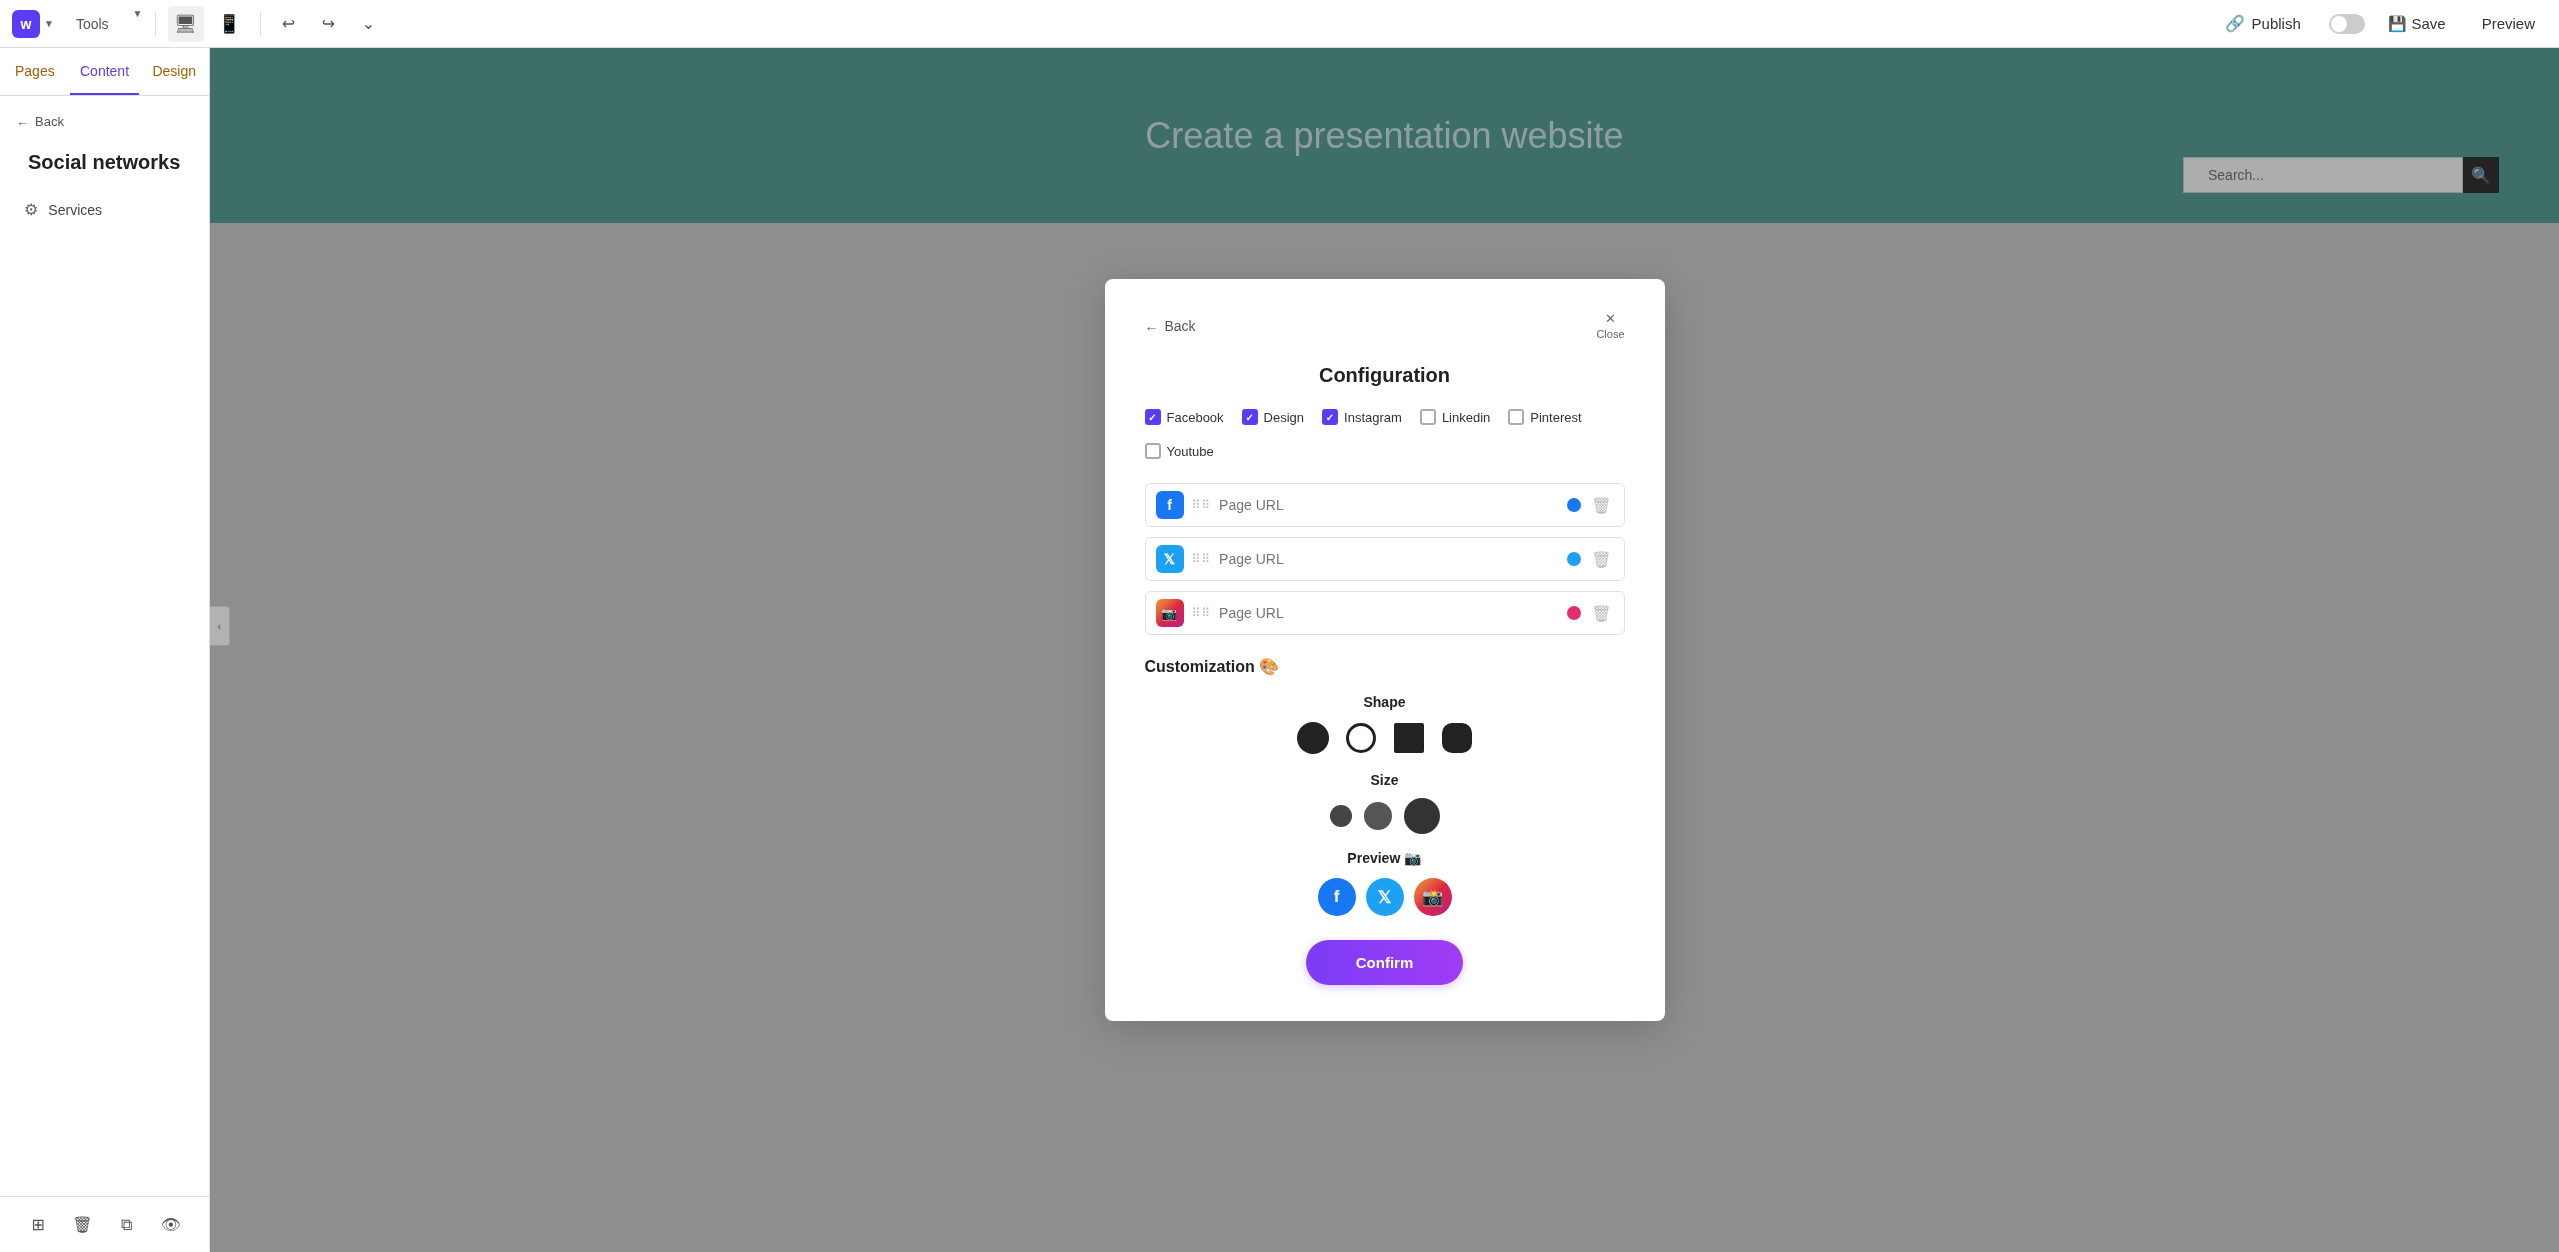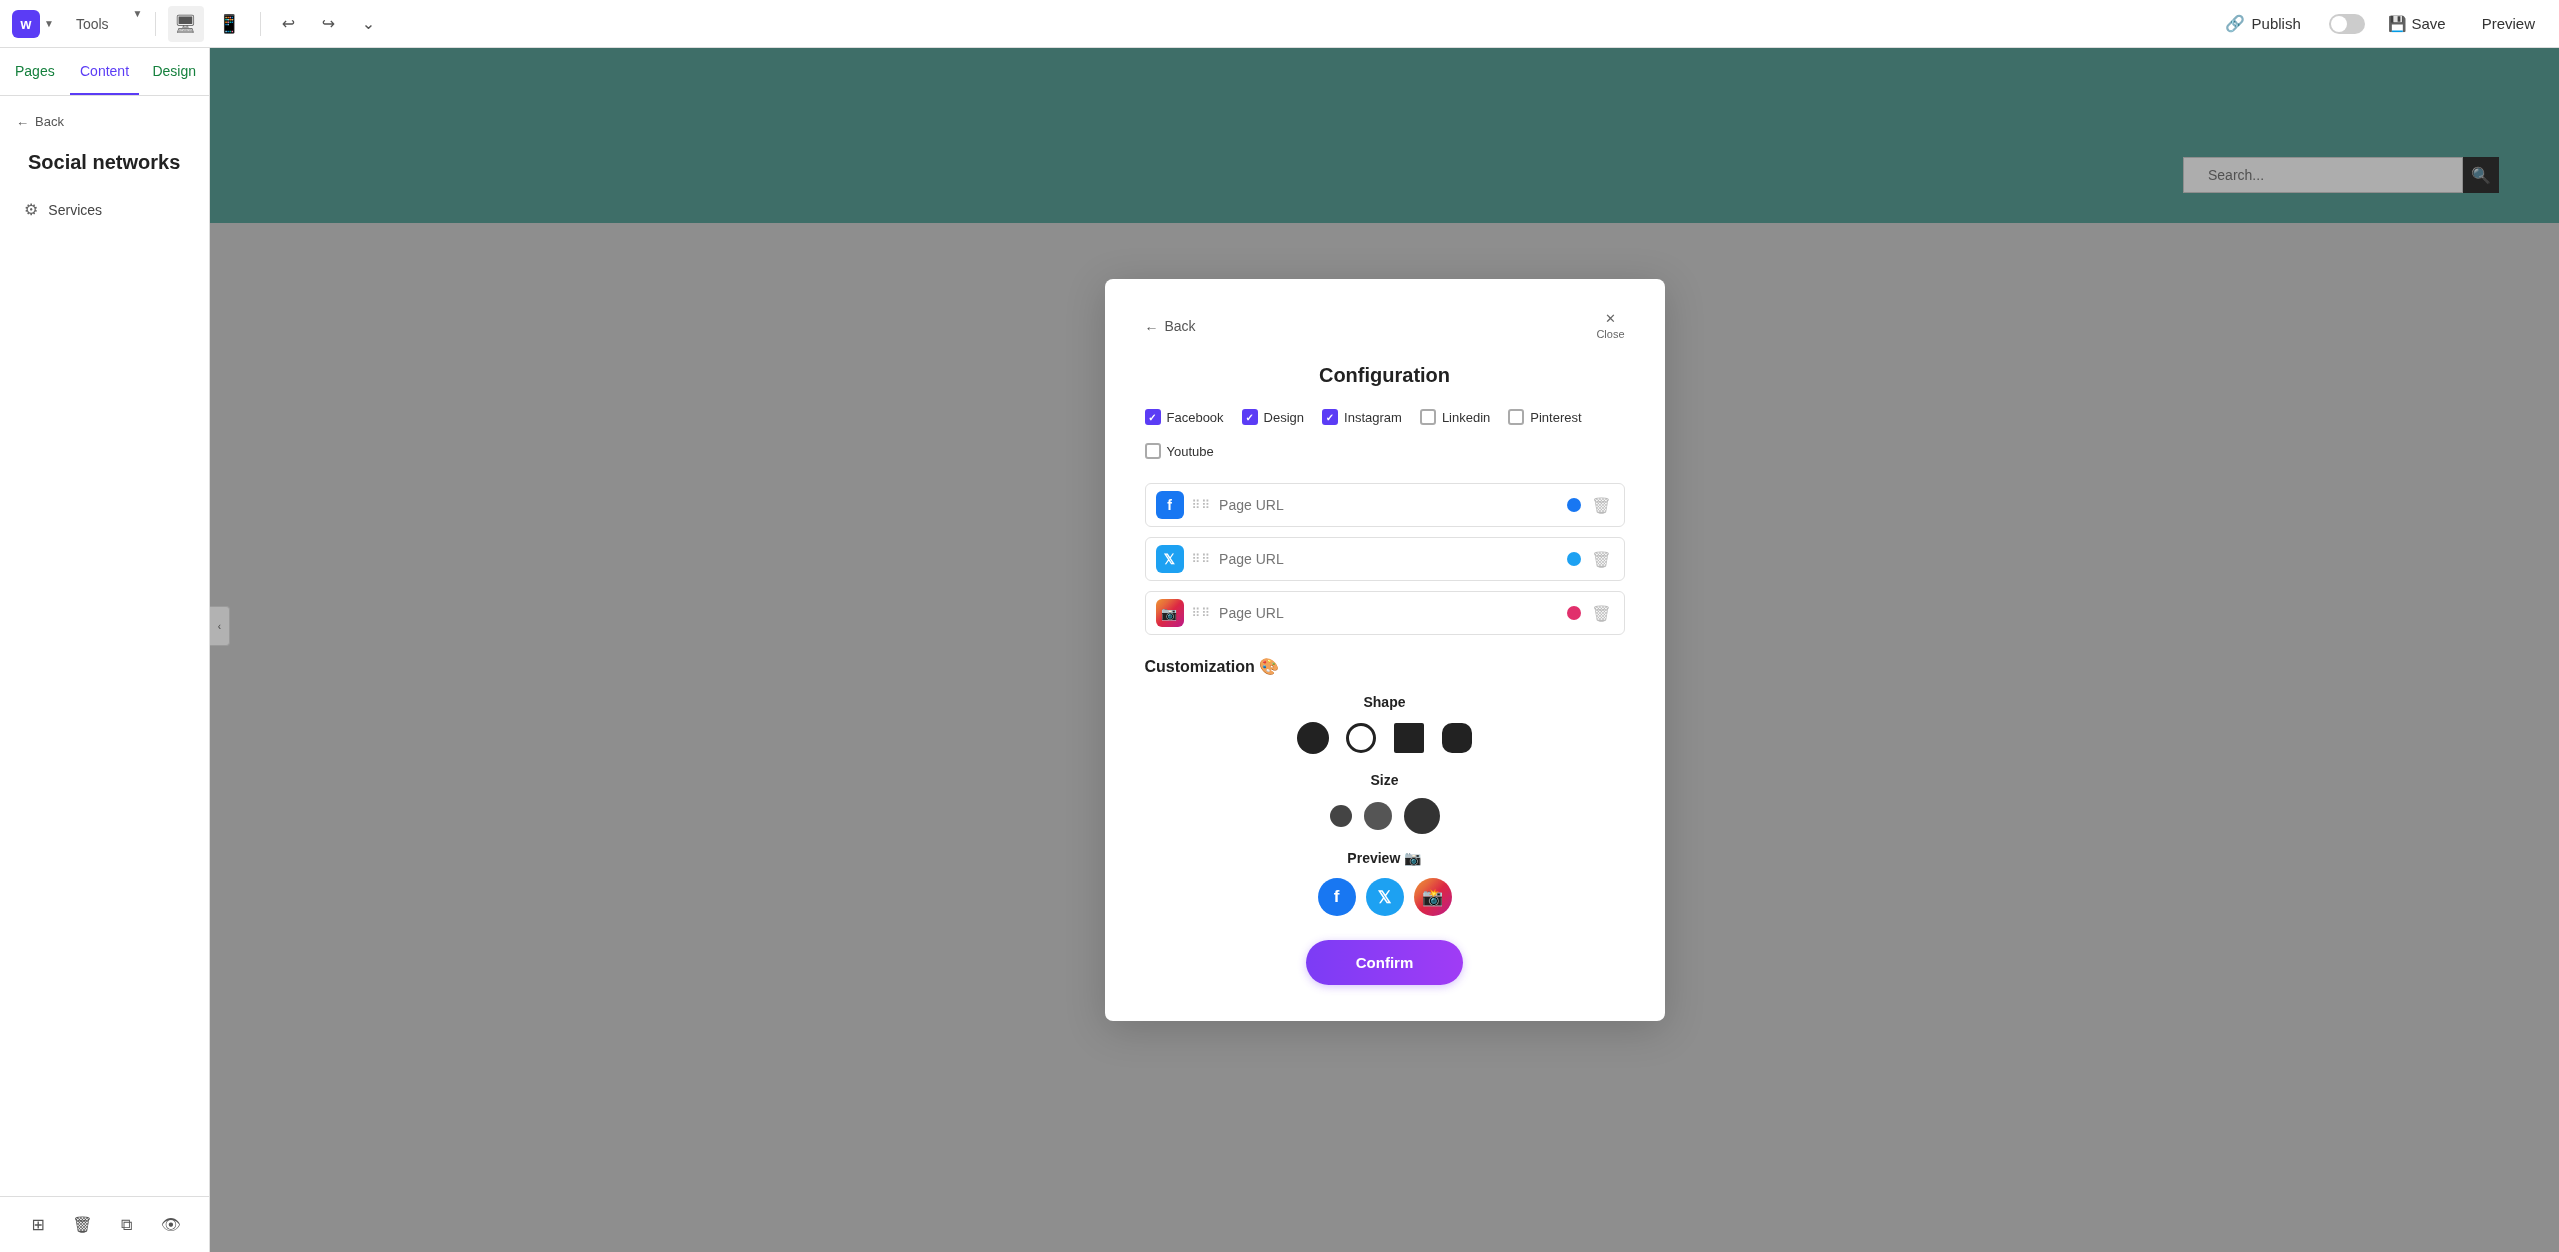--- a/index.html
+++ b/index.html
@@ -55,21 +55,21 @@
     }
 
     
     .tab-bar {
       position: absolute; top: 48px; left: 0; width: 210px; height: 48px;
       background: #fff; border-bottom: 1px solid #ddd; border-right: 1px solid #ddd;
       display: flex; align-items: center;
     }
     .tab {
       flex: 1; height: 100%; display: flex; align-items: center; justify-content: center;
-      font-size: 14px; color: #15803d; cursor: pointer; border-bottom: 2px solid transparent;
+      font-size: 14px; color: #a16207; cursor: pointer; border-bottom: 2px solid transparent;
     }
     .tab.active { color: #5b3cf5; border-bottom: 2px solid #5b3cf5; }
 
     
     .sidebar {
       position: absolute; top: 96px; left: 0; width: 210px; bottom: 0;
       background: #fff; border-right: 1px solid #ddd; padding: 12px 0;
     }
     .back-link {
       display: flex; align-items: center; gap: 6px; padding: 6px 16px;
@@ -298,20 +298,21 @@
   <button class="sidebar-bottom-btn">⊞</button>
   <button class="sidebar-bottom-btn">🗑</button>
   <button class="sidebar-bottom-btn">⧉</button>
   <button class="sidebar-bottom-btn">👁</button>
 </div>
 
 <div class="collapse-arrow">‹</div>
 
 <div class="main-area">
   <div class="page-header">
+    <span class="page-title-text">Create a presentation website</span>
     <div class="search-bar-container">
       <input class="search-input-field" type="text" placeholder="Search..." style="">
       <button class="search-btn-icon">🔍</button>
     </div>
   </div>
 
   <div class="modal-overlay">
     <div class="modal">
 
       <div class="modal-header">

